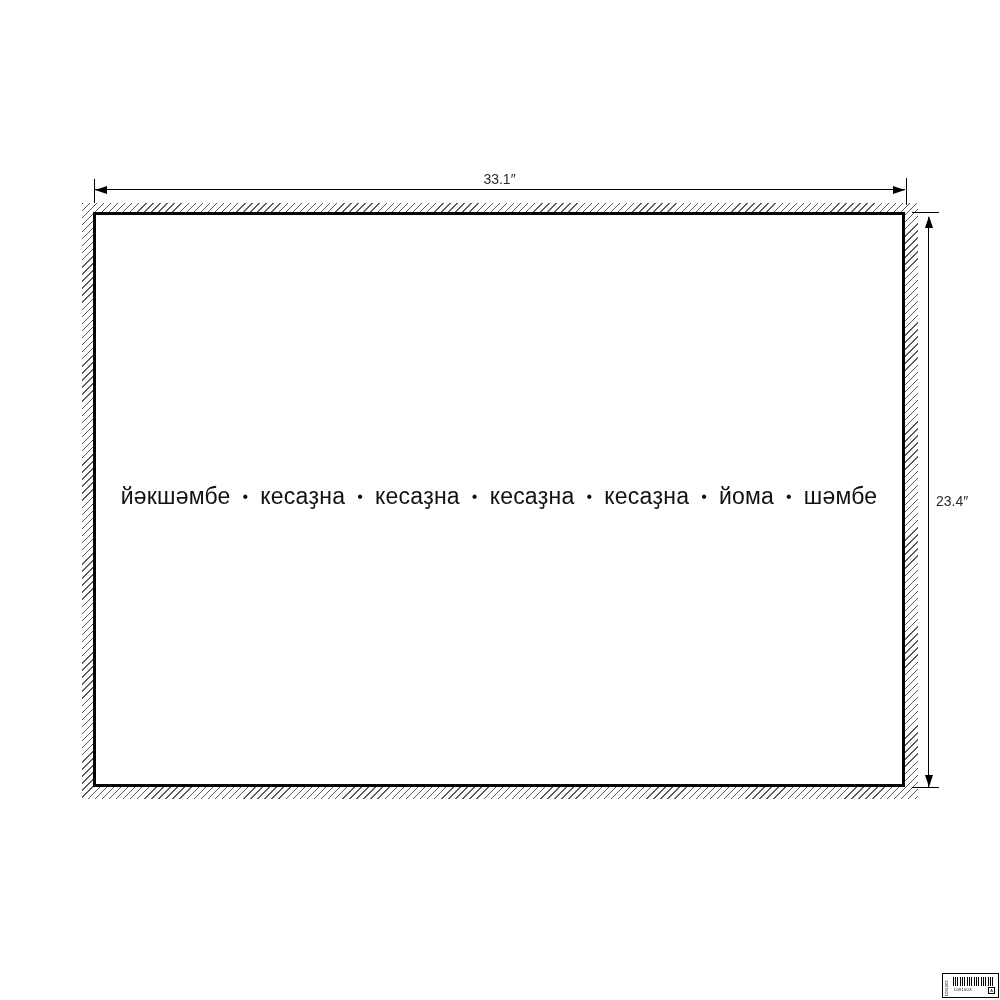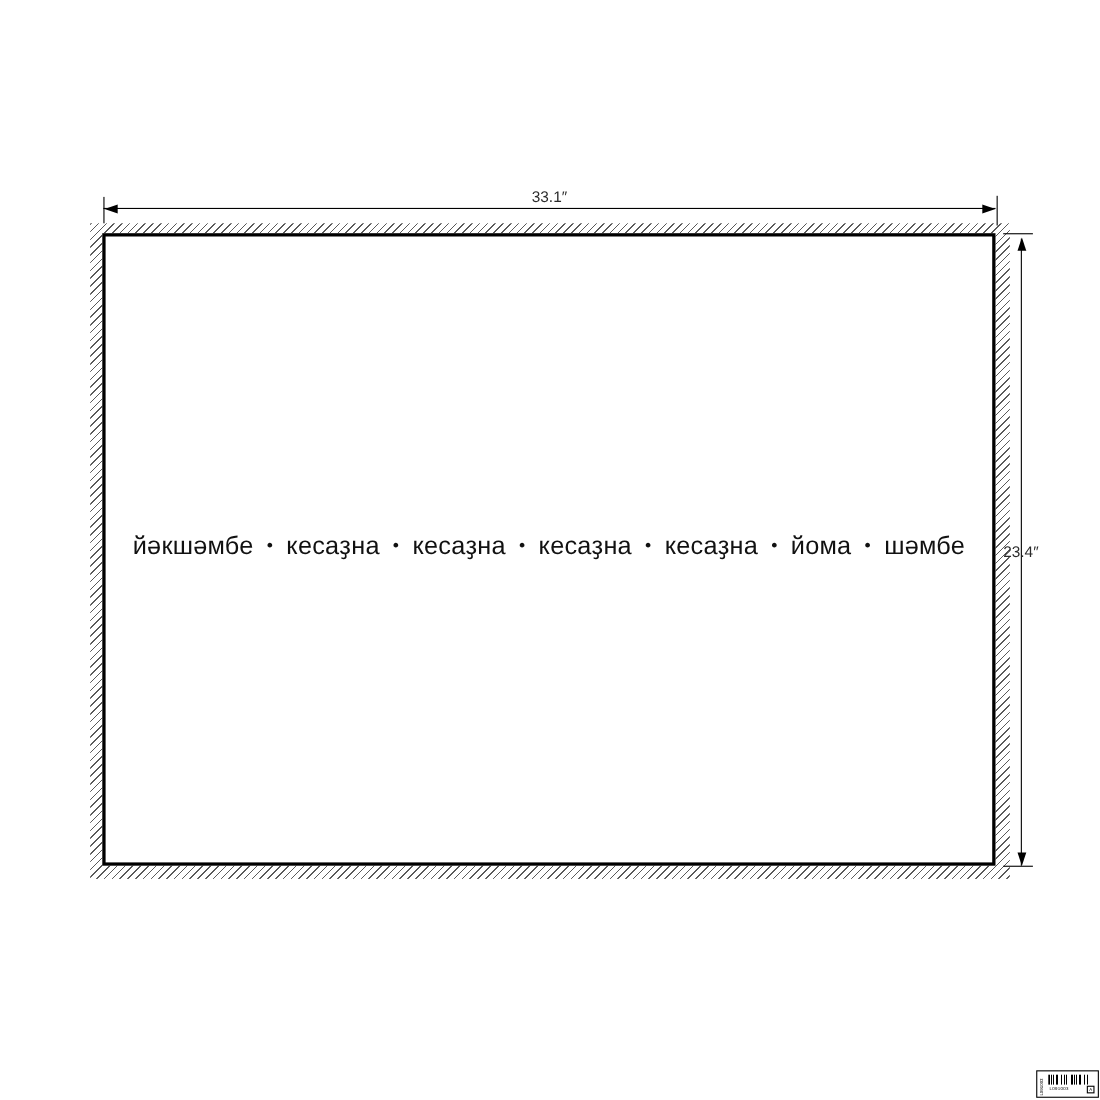--- a/index.html
+++ b/index.html
@@ -96,21 +96,21 @@
     color: #2b2b2b;
     font-size: 14px;
     line-height: 1;
   }
   .width-label {
     left: 94px; top: 172px;
     width: 811px;
     text-align: center;
   }
   .height-label {
-    left: 912px; top: 494px;
+    left: 936px; top: 494px;
     text-align: right;
   }
   
   .barcode-label {
     position: absolute;
     left: 846px; top: 758px;
     width: 57px; height: 25px;
     background: #ffffff;
     border: 1px solid #000000;
   }

